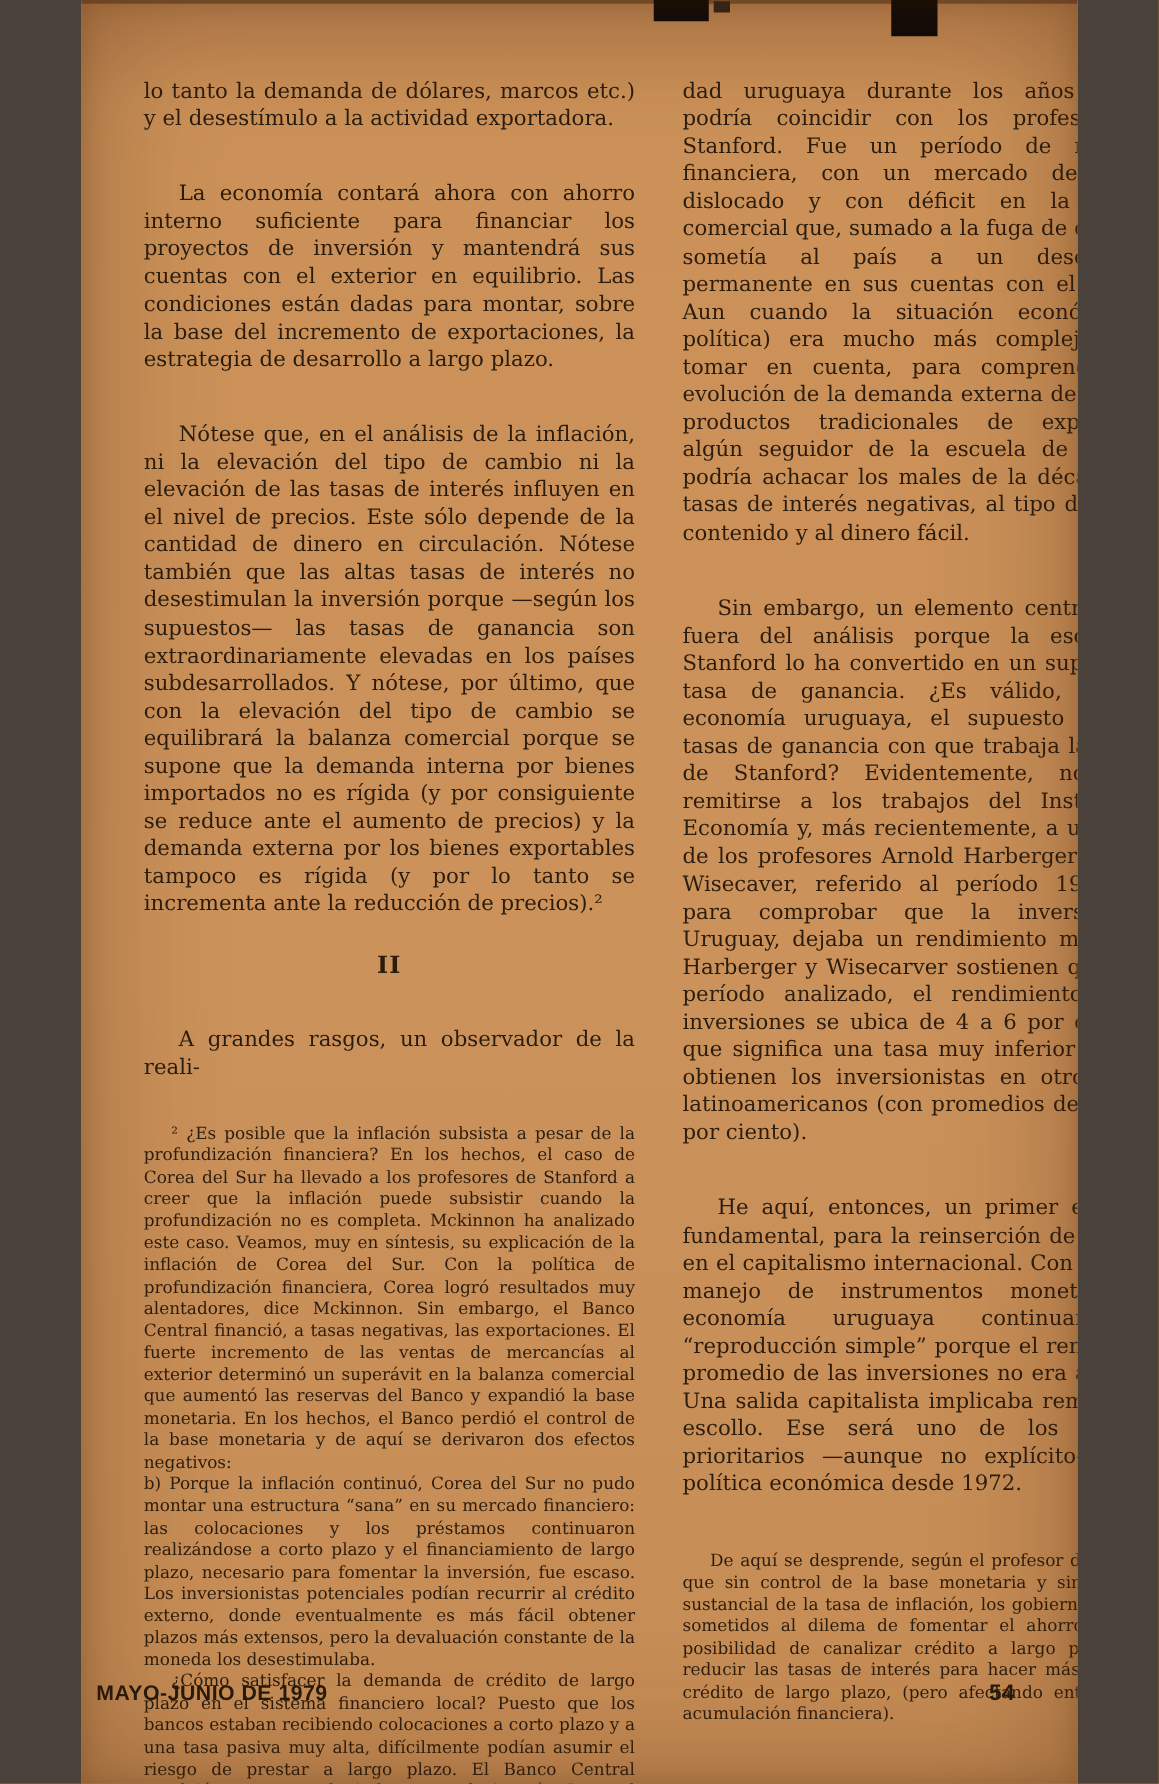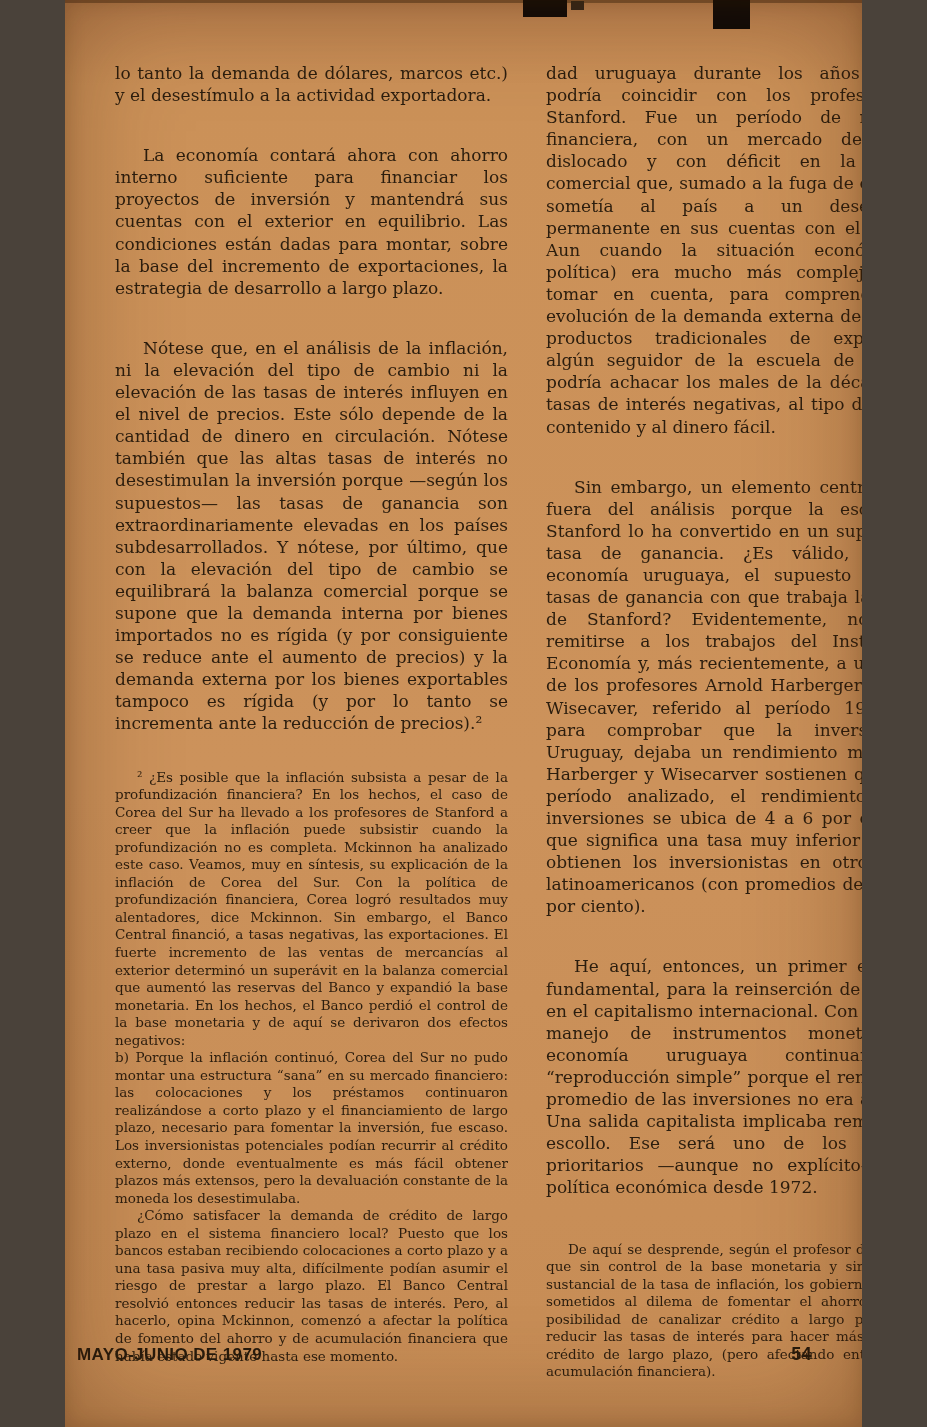--- a/index.html
+++ b/index.html
@@ -58,20 +58,22 @@
 
   <div class="top-edge"></div>
   <div class="artifact a1"></div>
   <div class="artifact a2"></div>
   <div class="artifact a3"></div>
 
   <div class="col col-left">
     <p class="body first noindent">lo tanto la demanda de dólares, marcos etc.) y el desestímulo a la actividad exportadora.</p>
     <p class="body">La economía contará ahora con ahorro interno suficiente para financiar los proyectos de inversión y mantendrá sus cuentas con el exterior en equilibrio. Las condiciones están dadas para montar, sobre la base del incremento de exportaciones, la estrategia de desarrollo a largo plazo.</p>
     <p class="body">Nótese que, en el análisis de la inflación, ni la elevación del tipo de cambio ni la elevación de las tasas de interés influyen en el nivel de precios. Este sólo depende de la cantidad de dinero en circulación. Nótese también que las altas tasas de interés no desestimulan la inversión porque —según los supuestos— las tasas de ganancia son extraordinariamente elevadas en los países subdesarrollados. Y nótese, por último, que con la elevación del tipo de cambio se equilibrará la balanza comercial porque se supone que la demanda interna por bienes importados no es rígida (y por consiguiente se reduce ante el aumento de precios) y la demanda externa por los bienes exportables tampoco es rígida (y por lo tanto se incrementa ante la reducción de precios).²</p>
+    <div class="section-heading">II</div>
+    <p class="body">A grandes rasgos, un observador de la reali-</p>
     <div class="footnotes">
       <p class="indent">² ¿Es posible que la inflación subsista a pesar de la profundización financiera? En los hechos, el caso de Corea del Sur ha llevado a los profesores de Stanford a creer que la inflación puede subsistir cuando la profundización no es completa. Mckinnon ha analizado este caso. Veamos, muy en síntesis, su explicación de la inflación de Corea del Sur. Con la política de profundización financiera, Corea logró resultados muy alentadores, dice Mckinnon. Sin embargo, el Banco Central financió, a tasas negativas, las exportaciones. El fuerte incremento de las ventas de mercancías al exterior determinó un superávit en la balanza comercial que aumentó las reservas del Banco y expandió la base monetaria. En los hechos, el Banco perdió el control de la base monetaria y de aquí se derivaron dos efectos negativos:</p>
       <p>b) Porque la inflación continuó, Corea del Sur no pudo montar una estructura “sana” en su mercado financiero: las colocaciones y los préstamos continuaron realizándose a corto plazo y el financiamiento de largo plazo, necesario para fomentar la inversión, fue escaso. Los inversionistas potenciales podían recurrir al crédito externo, donde eventualmente es más fácil obtener plazos más extensos, pero la devaluación constante de la moneda los desestimulaba.</p>
       <p class="indent">¿Cómo satisfacer la demanda de crédito de largo plazo en el sistema financiero local? Puesto que los bancos estaban recibiendo colocaciones a corto plazo y a una tasa pasiva muy alta, difícilmente podían asumir el riesgo de prestar a largo plazo. El Banco Central resolvió entonces reducir las tasas de interés. Pero, al hacerlo, opina Mckinnon, comenzó a afectar la política de fomento del ahorro y de acumulación financiera que había estado vigente hasta ese momento.</p>
     </div>
   </div>
 
   <div class="col col-right">
     <p class="body first noindent">dad uruguaya durante los años sesenta podría coincidir con los profesores de Stanford. Fue un período de represión financiera, con un mercado de crédito dislocado y con déficit en la balanza comercial que, sumado a la fuga de capitales, sometía al país a un desequilibrio permanente en sus cuentas con el exterior. Aun cuando la situación económica (y política) era mucho más compleja (basta tomar en cuenta, para comprenderlo, la evolución de la demanda externa de nuestros productos tradicionales de exportación) algún seguidor de la escuela de Stanford podría achacar los males de la década a las tasas de interés negativas, al tipo de cambio contenido y al dinero fácil.</p>
     <p class="body">Sin embargo, un elemento central queda fuera del análisis porque la escuela de Stanford lo ha convertido en un supuesto: la tasa de ganancia. ¿Es válido, para la economía uruguaya, el supuesto de altas tasas de ganancia con que trabaja la escuela de Stanford? Evidentemente, no. Basta remitirse a los trabajos del Instituto de Economía y, más recientemente, a un ensayo de los profesores Arnold Harberger y Daniel Wisecaver, referido al período 1956-1971, para comprobar que la inversión, en Uruguay, dejaba un rendimiento muy bajo.³ Harberger y Wisecarver sostienen que, en el período analizado, el rendimiento de las inversiones se ubica de 4 a 6 por ciento, lo que significa una tasa muy inferior a la que obtienen los inversionistas en otros países latinoamericanos (con promedios de 8.5 a 15 por ciento).</p>

